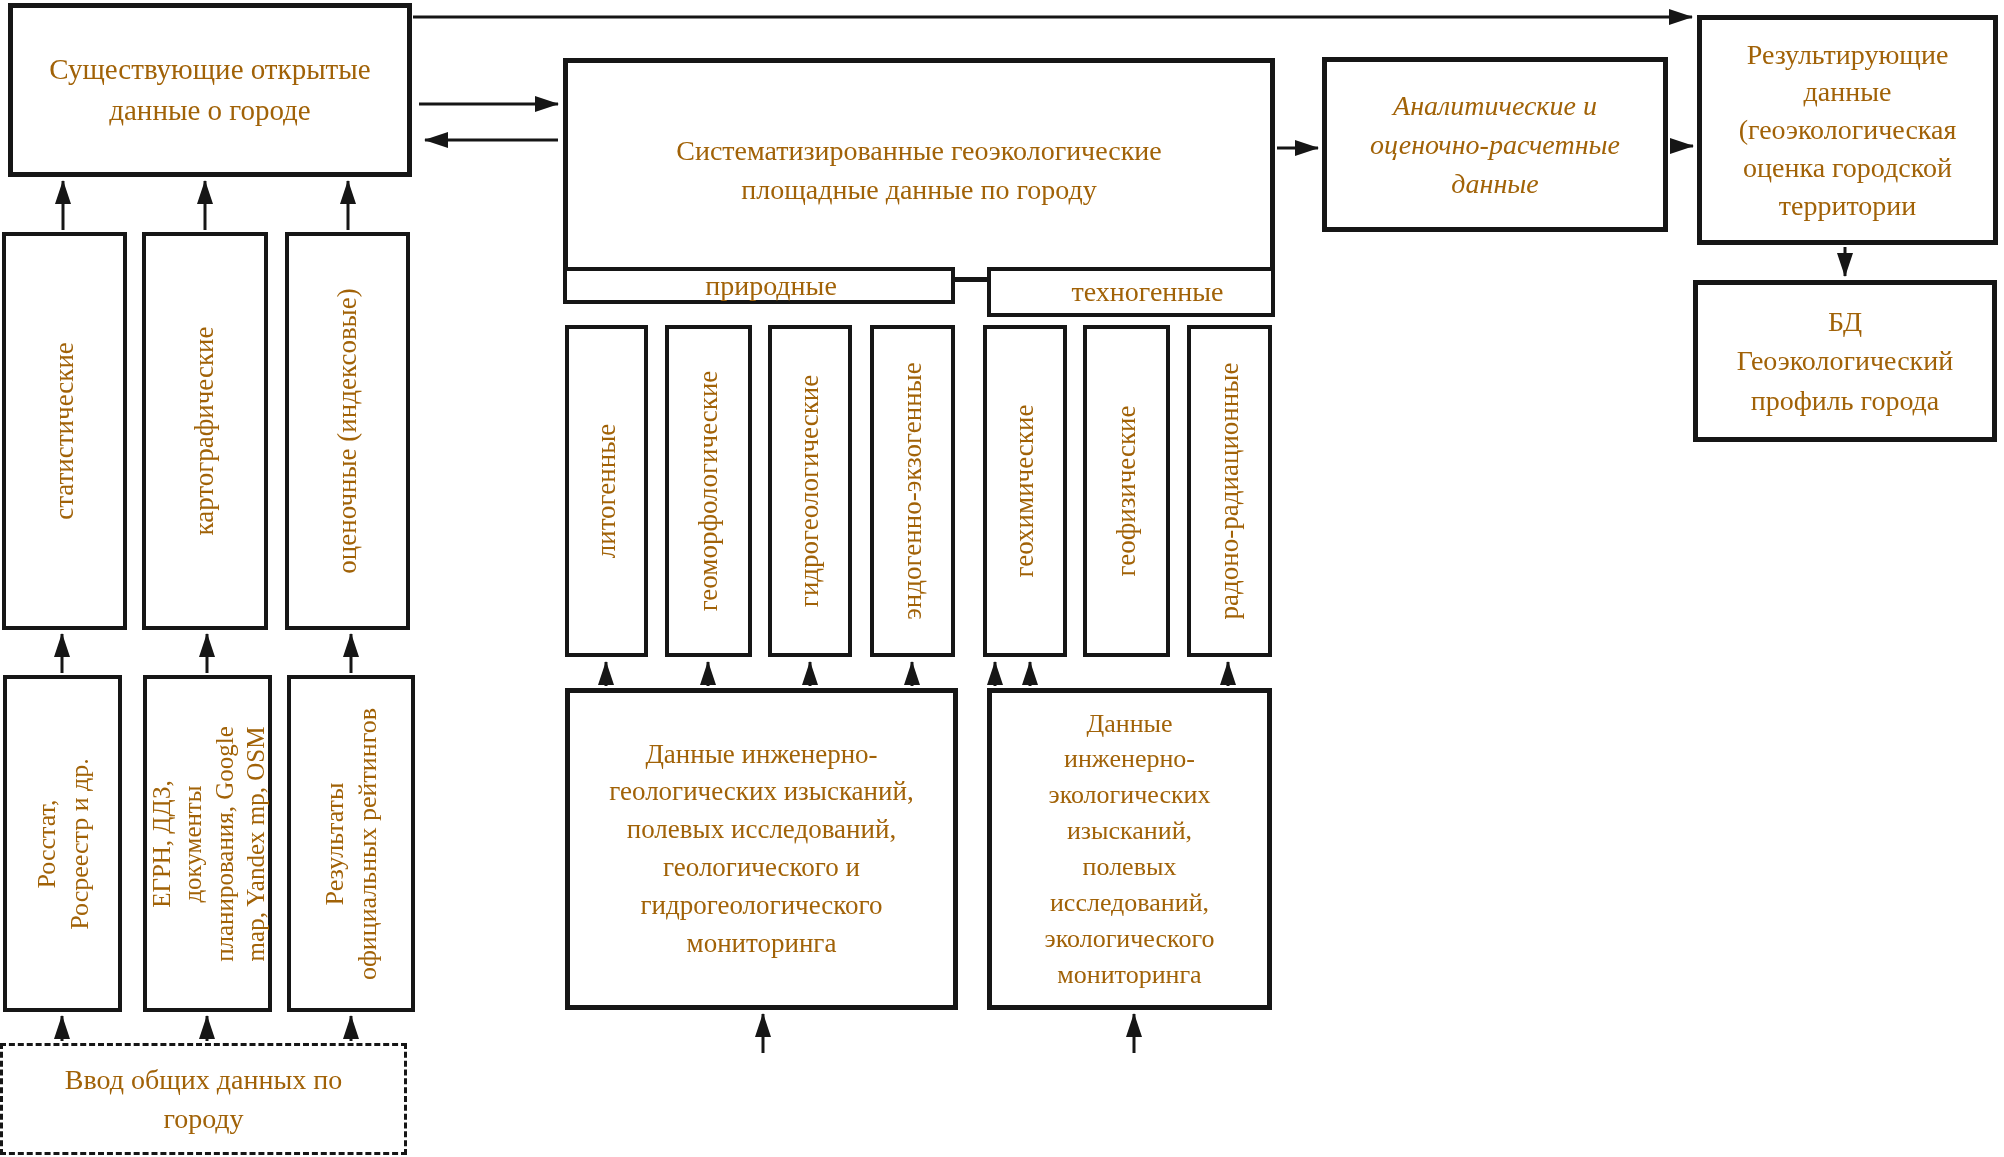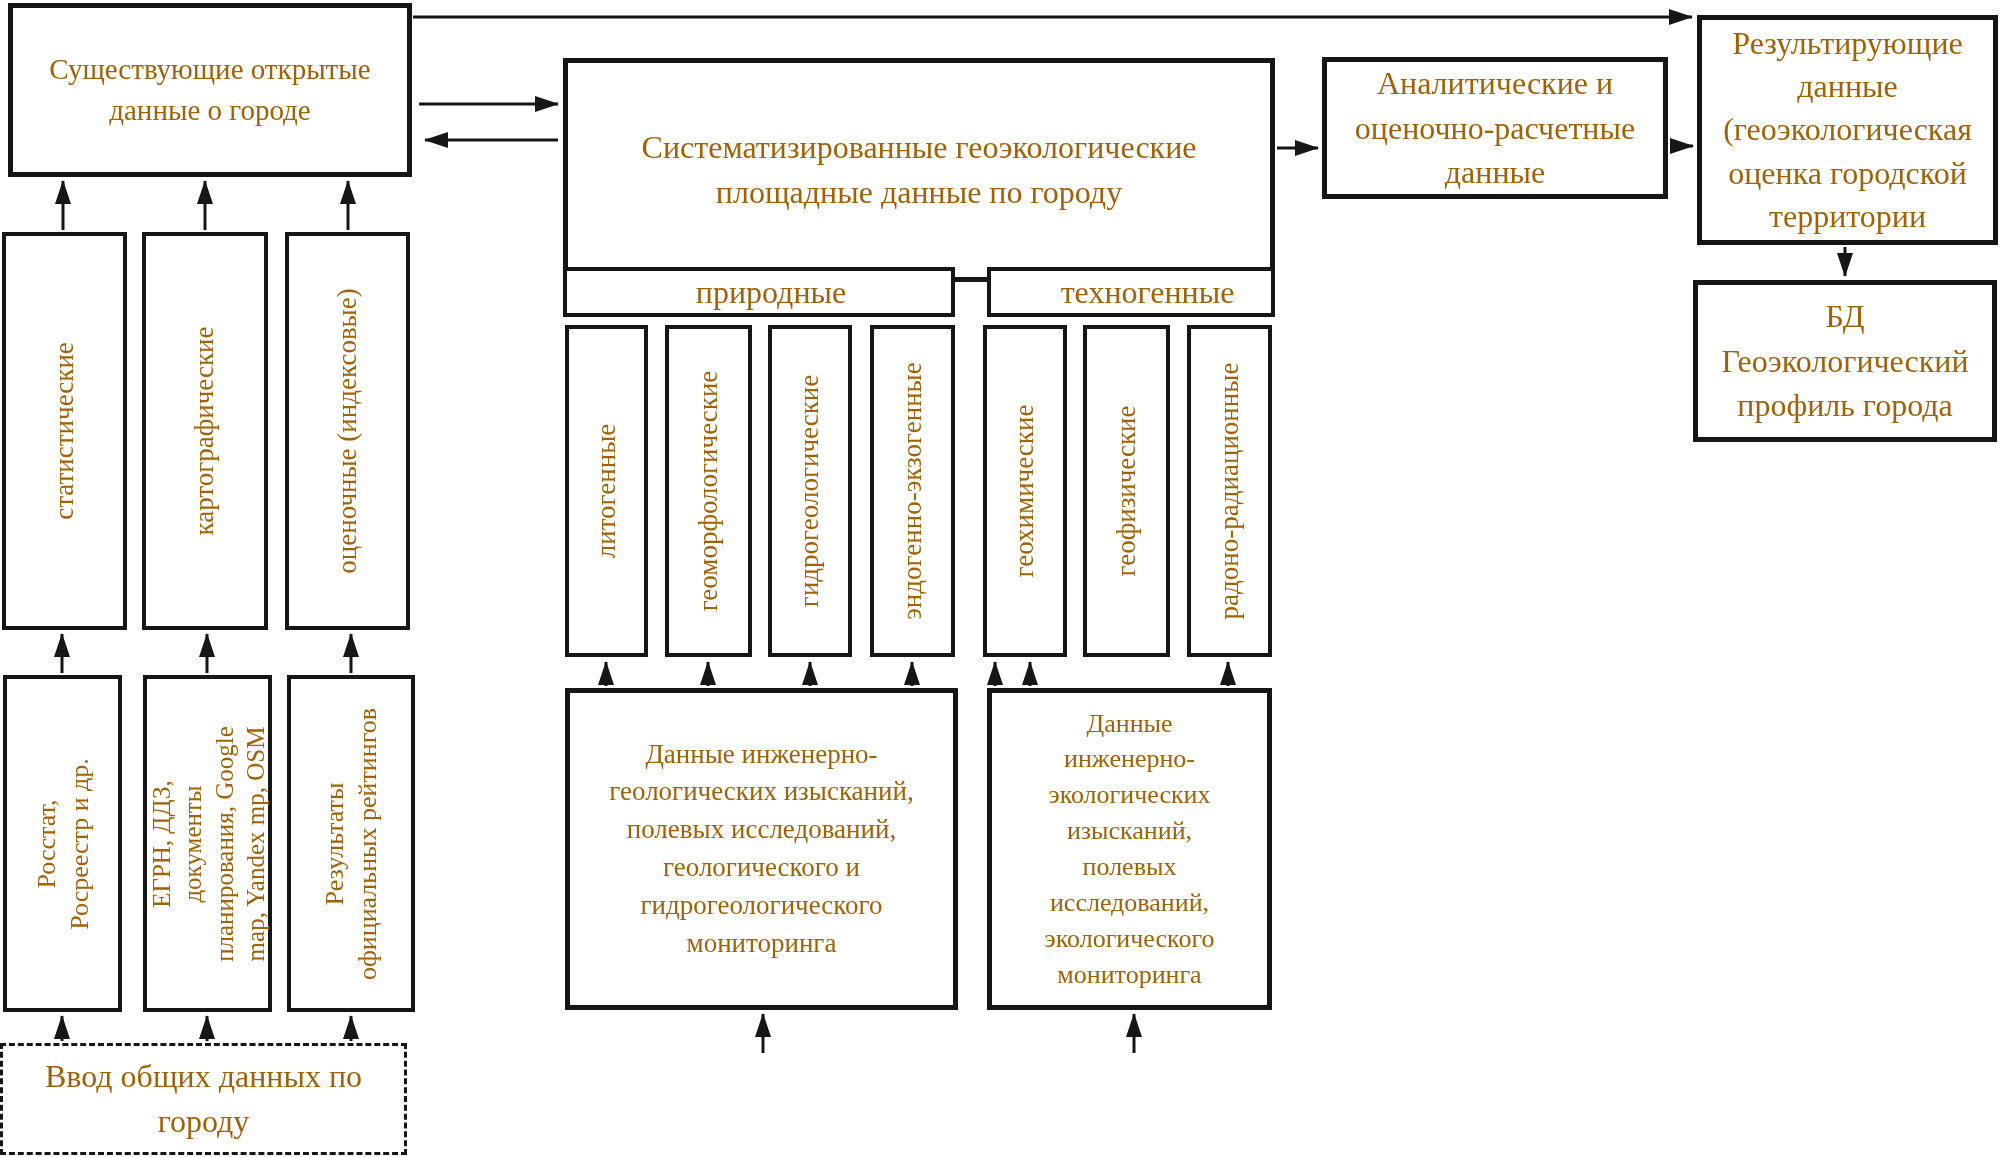--- a/index.html
+++ b/index.html
@@ -24,21 +24,21 @@
   .dashed { border:3px dashed #161616; }
   .lbl { white-space:pre-line; line-height:1.4; }
   
   .vbox { position:absolute; box-sizing:border-box; border:4px solid #161616; background:#fff; }
   .vtext {
     position:absolute; top:50%; left:50%;
     transform:translate(-50%,-50%) rotate(-90deg);
     text-align:center; white-space:pre-line; line-height:1.25;
   }
   .f27 { font-size:27px; }
-  .f28 { font-size:32px; }
+  .f28 { font-size:28px; }
   .f29 { font-size:29px; }
   .f26 { font-size:26px; }
   .f25 { font-size:25px; }
 </style>
 </head>
 <body>
 
 <div id="stage">
 
   <svg id="arrows" viewBox="0 0 2004 1157">
@@ -120,21 +120,21 @@
   <div class="box dashed f28" style="left:0; top:1043px; width:407px; height:112px;">
     <div class="lbl">Ввод общих данных по
 городу</div>
   </div>
 
   <div class="box f28" style="left:563px; top:58px; width:712px; height:224px;text-align:center;">
     <div class="lbl">Систематизированные геоэкологические
 площадные данные по городу</div>
   </div>
 
-  <div class="box thin f28" style="left:563px; top:267px; width:392px; height:50px;padding-left:24px;">
+  <div class="box thin f28" style="left:563px; top:267px; width:392px; height:37px;padding-left:24px;">
     <div class="lbl">природные</div>
   </div>
   <div class="box thin f28" style="left:987px; top:267px; width:288px; height:50px;padding-left:33px;">
     <div class="lbl">техногенные</div>
   </div>
 
   <div class="vbox" style="left:565px; top:325px; width:83px; height:332px;">
     <div class="vtext f27" style="width:310px;">литогенные</div>
   </div>
   <div class="vbox" style="left:665px; top:325px; width:87px; height:332px;">
@@ -170,21 +170,21 @@
 инженерно-
 экологических
 изысканий,
 полевых
 исследований,
 экологического
 мониторинга</div>
   </div>
 
 
-  <div class="box f28" style="left:1322px; top:57px; width:346px; height:142px;">
+  <div class="box f28" style="left:1322px; top:57px; width:346px; height:175px;font-style:italic;">
     <div class="lbl">Аналитические и
 оценочно-расчетные
 данные</div>
   </div>
 
   <div class="box f28" style="left:1697px; top:15px; width:301px; height:230px;">
     <div class="lbl" style="line-height:1.35;">Результирующие
 данные
 (геоэкологическая
 оценка городской

